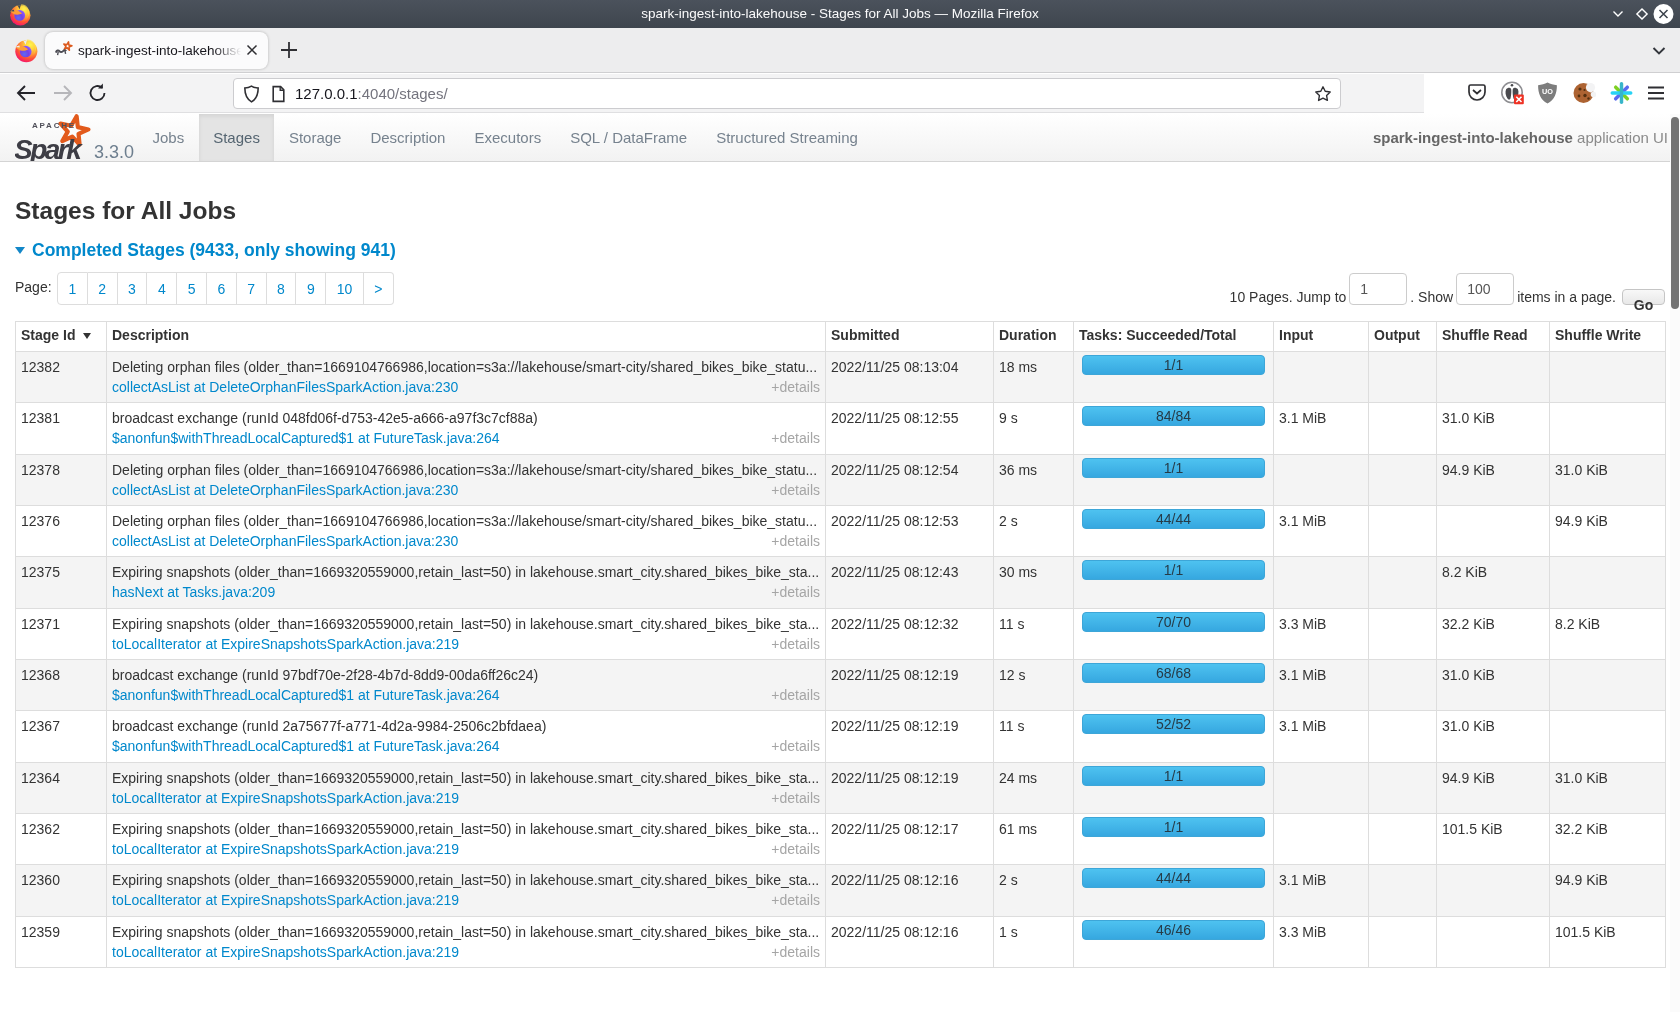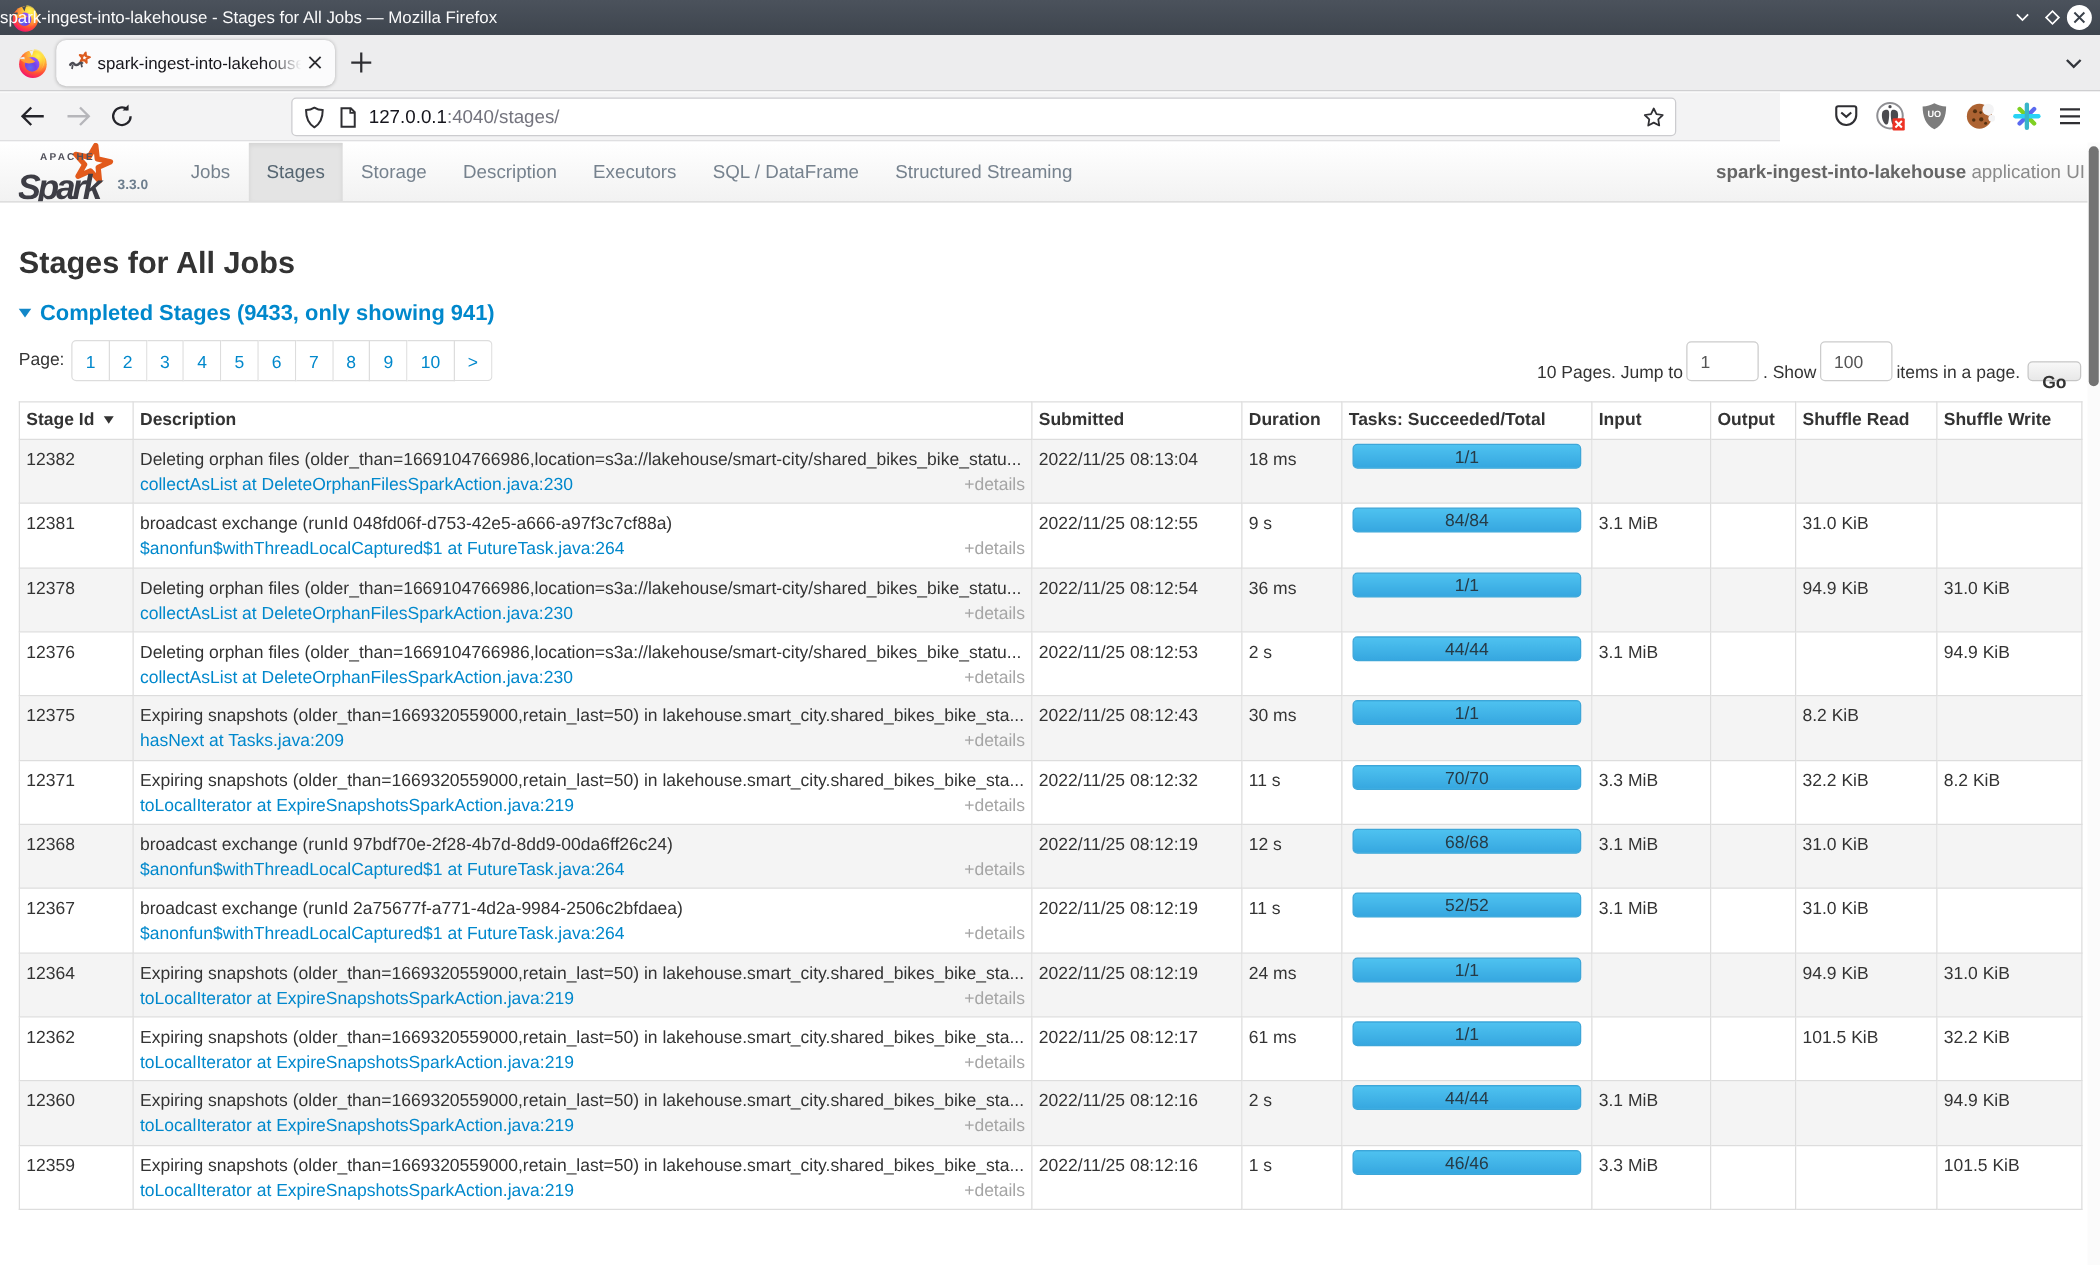--- a/index.html
+++ b/index.html
@@ -3,21 +3,21 @@
 <meta charset="utf-8">
 <style>
 * { margin:0; padding:0; box-sizing:border-box; }
 html,body { width:1680px; height:1012px; overflow:hidden; font-family:"Liberation Sans", sans-serif; background:#fff; }
 
 
 .titlebar { position:absolute; left:0; top:0; width:1680px; height:28px;
   background:linear-gradient(#4b525c, #3e454e); }
 .titlebar .fxlogo { position:absolute; left:8px; top:2px; }
 .titlebar .title { position:absolute; left:0; right:0; top:0; height:28px; line-height:28px;
-  text-align:left; color:#fbfbfc; font-size:13.5px; }
+  text-align:center; color:#fbfbfc; font-size:13.5px; }
 .winbtns svg { position:absolute; top:50%; transform:translateY(-50%); }
 
 .tabbar { position:absolute; left:0; top:28px; width:1680px; height:45px; background:#ededee; border-bottom:1px solid #cfcfd1;}
 .tabbar .fxsmall { position:absolute; left:13px; top:9px; }
 .tab { position:absolute; left:45px; top:4px; width:223px; height:37px; background:#fbfbfc; border-radius:8px;
   box-shadow:0 0 3px rgba(0,0,0,0.25); }
 .tab .fav { position:absolute; left:10px; top:9px; }
 .tab .txt { position:absolute; left:33px; top:9px; width:170px; height:19px; line-height:19px; font-size:13.5px; color:#17161c;
   overflow:hidden; white-space:nowrap; -webkit-mask-image:linear-gradient(to right,#000 80%,transparent 96%);
           mask-image:linear-gradient(to right,#000 80%,transparent 96%); }
@@ -34,21 +34,21 @@
 .urlbar .utext .dim { color:#74747e; }
 .urlbar .star { position:absolute; right:8px; top:6px; }
 .ricons svg { position:absolute; top:50%; transform:translateY(-50%); }
 
 
 .page { position:absolute; left:0; top:114px; width:1680px; height:898px; background:#fff; overflow:hidden; }
 
 .sparknav { position:absolute; left:0; top:0; width:1680px; height:48px;
   background:linear-gradient(#ffffff,#f2f2f2); border-bottom:1px solid #d4d4d4; }
 .sparknav .logo { position:absolute; left:15px; top:0px; }
-.sparknav .ver { position:absolute; left:94px; top:28px; font-size:11px; font-weight:bold; color:#6d7e8e; }
+.sparknav .ver { position:absolute; left:94px; top:28px; font-size:18px; font-weight:normal; color:#6d7e8e; }
 .navitems { position:absolute; left:138px; top:0; height:48px; display:flex; }
 .navitems .ni { height:47px; line-height:47px; padding:0 14.5px; font-size:15px; color:#76828e; }
 .navitems .ni.active { background:#e4e4e4; color:#556571; box-shadow:inset 0 2px 4px rgba(0,0,0,0.08); }
 .appname { position:absolute; right:12px; top:0; height:48px; line-height:48px; font-size:15px; color:#8a8a8a; }
 .appname b { color:#666; font-weight:bold; }
 
 .container { position:absolute; left:15px; top:48px; width:1650px; }
 
 h1.pagetitle { margin-top:35px; font-size:24.5px; line-height:28px; font-weight:bold; color:#333; }
 .status { margin-top:12px; font-size:14px; line-height:20px; color:#333; }

